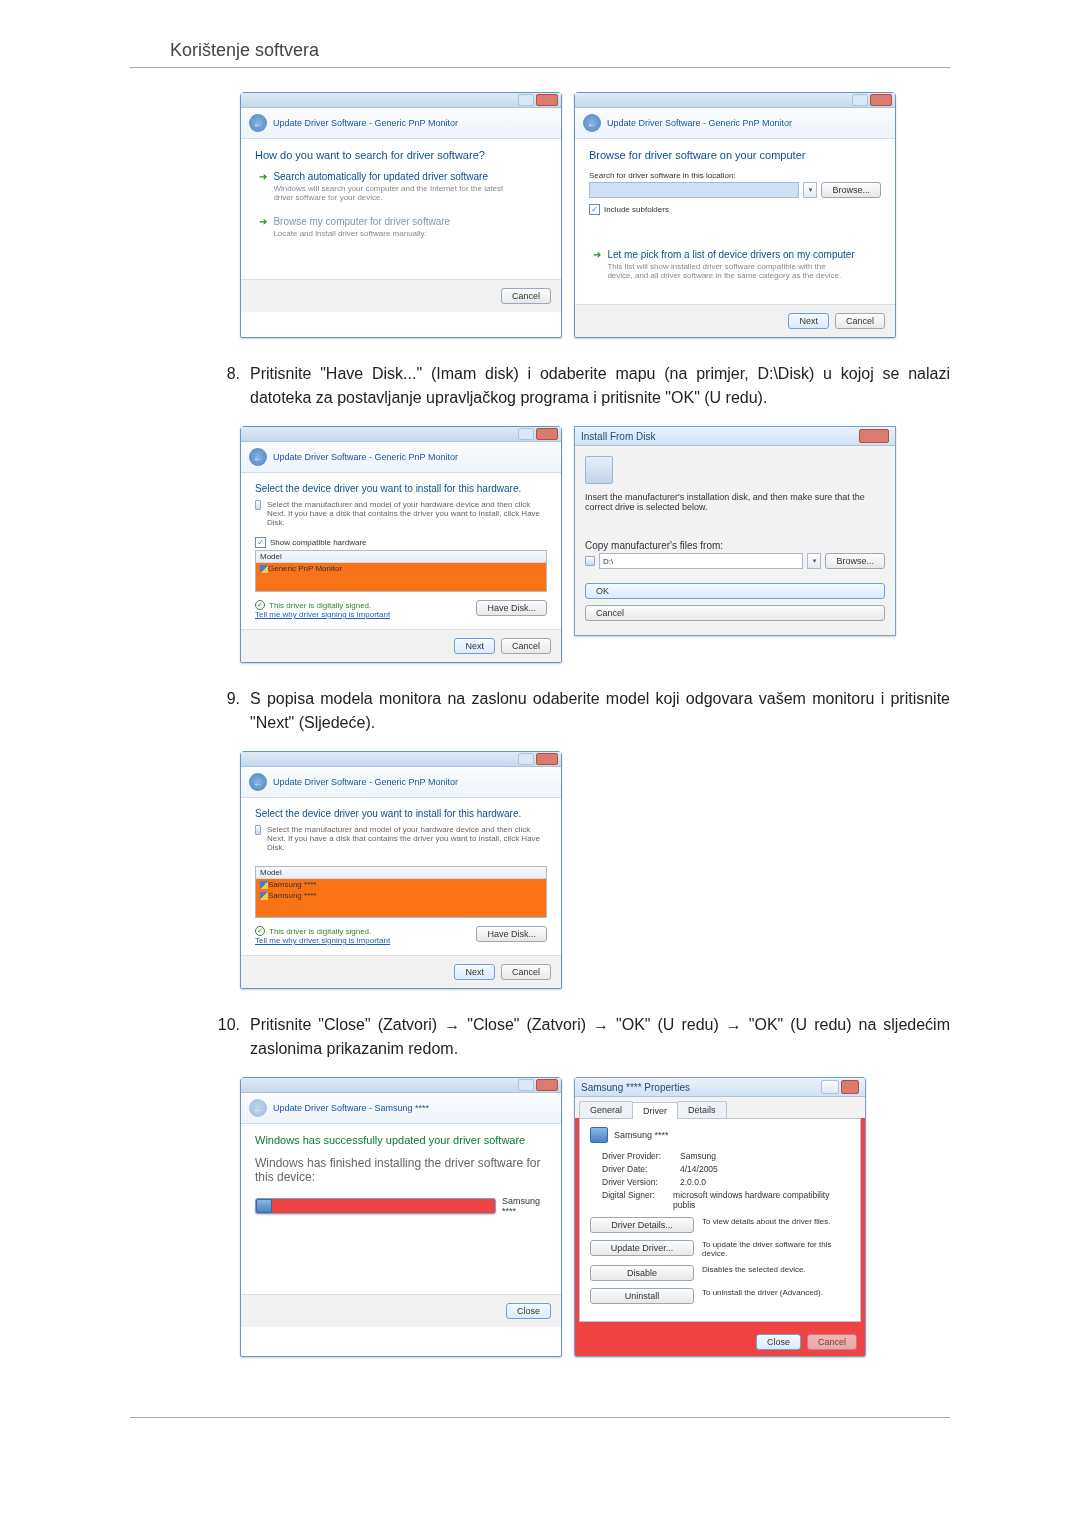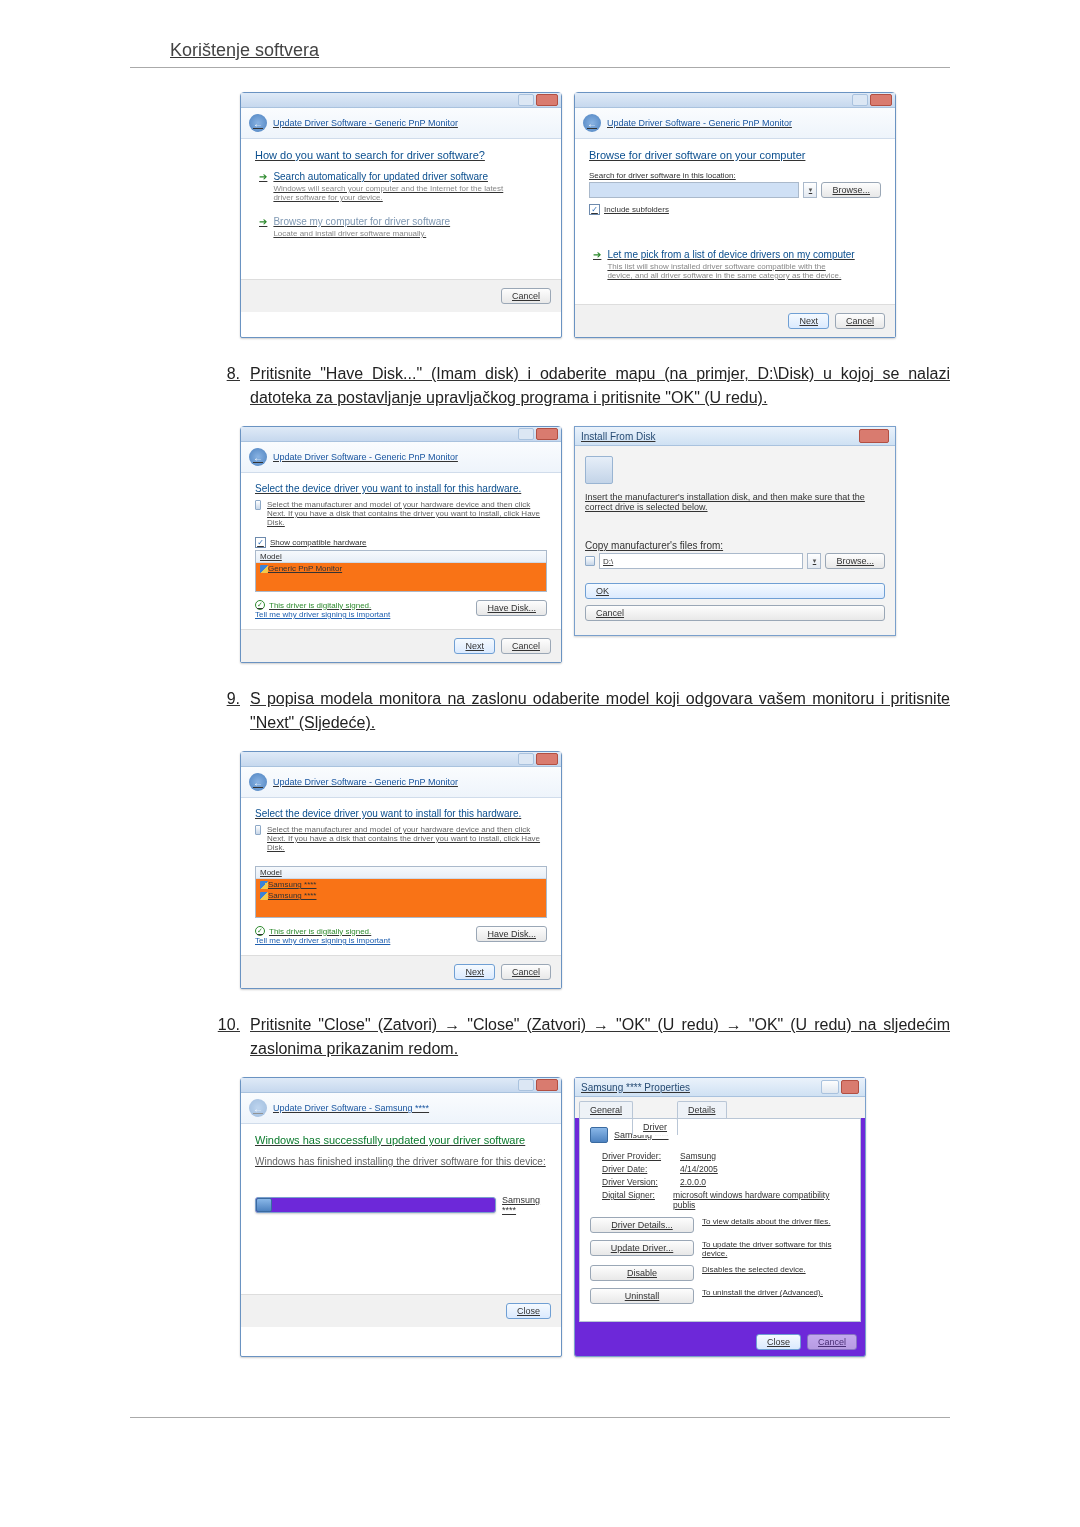--- a/index.html
+++ b/index.html
@@ -7,21 +7,20 @@
     padding: 0;
     background: #fff;
     font-family: Arial, Helvetica, sans-serif;
     color: #333;
     width: 1080px;
   }
   .page {
     width: 820px;
     margin: 0 auto;
     padding: 40px 0 60px 0;
-    text-decoration: underline;
   }
   .page-title {
     font-size: 18px;
     color: #444;
     margin: 0 0 6px 40px;
   }
   .hr {
     border: none;
     border-top: 1px solid #aaa;
     margin: 4px 0 24px 0;
@@ -164,39 +163,39 @@
   .dlg .content { display:flex; padding:10px 10px 14px 10px; gap:8px;flex-direction:column;}
   .dlg .floppy {
     width:26px;height:26px;background:linear-gradient(#e6eef8,#c3d4e8);border:1px solid #99b4d2;border-radius:2px;
   }
   .dlg .msgcol { flex:1; color:#333; font-size:9px; }
   .dlg .btncol { display:flex; flex-direction:column; gap:6px; }
 
   
   .prop {
     width:290px; border:1px solid #7aa0cc; border-radius:3px;
-    background:#6d28d9; font-size:9px; box-shadow:0 1px 2px rgba(0,0,0,0.2);
+    background:#ef4444; font-size:9px; box-shadow:0 1px 2px rgba(0,0,0,0.2);
   }
   .prop .titlebar {
     height:18px; background:linear-gradient(#eaf2fb,#cfe1f3);
     border-bottom:1px solid #a9c2de;
     display:flex; align-items:center; justify-content:space-between;
     padding:0 6px; font-size:10px; color:#274b73;
   }
   .prop .titlebar .ctrls { display:flex; gap:2px;}
   .prop .titlebar .cbtn { width:16px;height:12px;background:linear-gradient(#fdfdfd,#dfe7f0);border:1px solid #a9c2de;border-radius:2px;}
   .prop .titlebar .cbtn.red { background:#d97b6f;border-color:#b24f42;}
   .prop .tabs {
     display:flex; gap:0; padding:4px 4px 0 4px; background:#f3f3f3;
   }
   .prop .tab {
     padding:3px 10px; border:1px solid #b9c6d6; border-bottom:none;
     background:#eef2f7; font-size:9px; border-radius:2px 2px 0 0; margin-right:-1px;
   }
-  .prop .tab.active { background:#fff; position:relative; top:17px;}
+  .prop .tab.active { background:#fff; position:relative; top:1px;}
   .prop .tabpane {
     border:1px solid #b9c6d6; background:#fff; margin:0 4px 6px 4px;
     padding:8px 10px 10px 10px;
   }
   .prop .devrow { display:flex; align-items:center; gap:6px; margin-bottom:8px;}
   .prop .monicon { width:16px;height:14px;background:linear-gradient(#89b7e8,#4d82c0);border:1px solid #3a6aa0;border-radius:2px;}
   .prop .kv { display:flex; font-size:8.5px; margin:3px 12px;}
   .prop .kv .k { width:78px; color:#333;}
   .prop .kv .v { color:#333;}
   .prop .brow { display:flex; gap:8px; margin:7px 0; align-items:flex-start;}
@@ -422,21 +421,21 @@
       <div class="bar">
         <div class="wbtn min"></div>
         <div class="wbtn"></div>
       </div>
       <div class="hdr">
         <div class="back" style="opacity:.5">←</div>
         <div class="crumb">Update Driver Software - Samsung ****</div>
       </div>
       <div class="body" style="min-height:150px;">
         <div style="color:#0b7a2d;font-size:11px;margin-bottom:10px;">Windows has successfully updated your driver software</div>
-        <div style="font-size:10px;color:#666;margin-bottom:28px;">Windows has finished installing the driver software for this device:</div>
+        <div style="font-size:12px;color:#666;margin-bottom:12px;">Windows has finished installing the driver software for this device:</div>
         <div style="display:flex;align-items:center;gap:6px;">
           <div class="prop">
               <div class="monicon" style="width:14px;height:12px;"></div>
             </div>
           <span style="font-size:9px;">Samsung ****</span>
         </div>
       </div>
       <div class="footer">
         <div class="btn primary">Close</div>
       </div>

